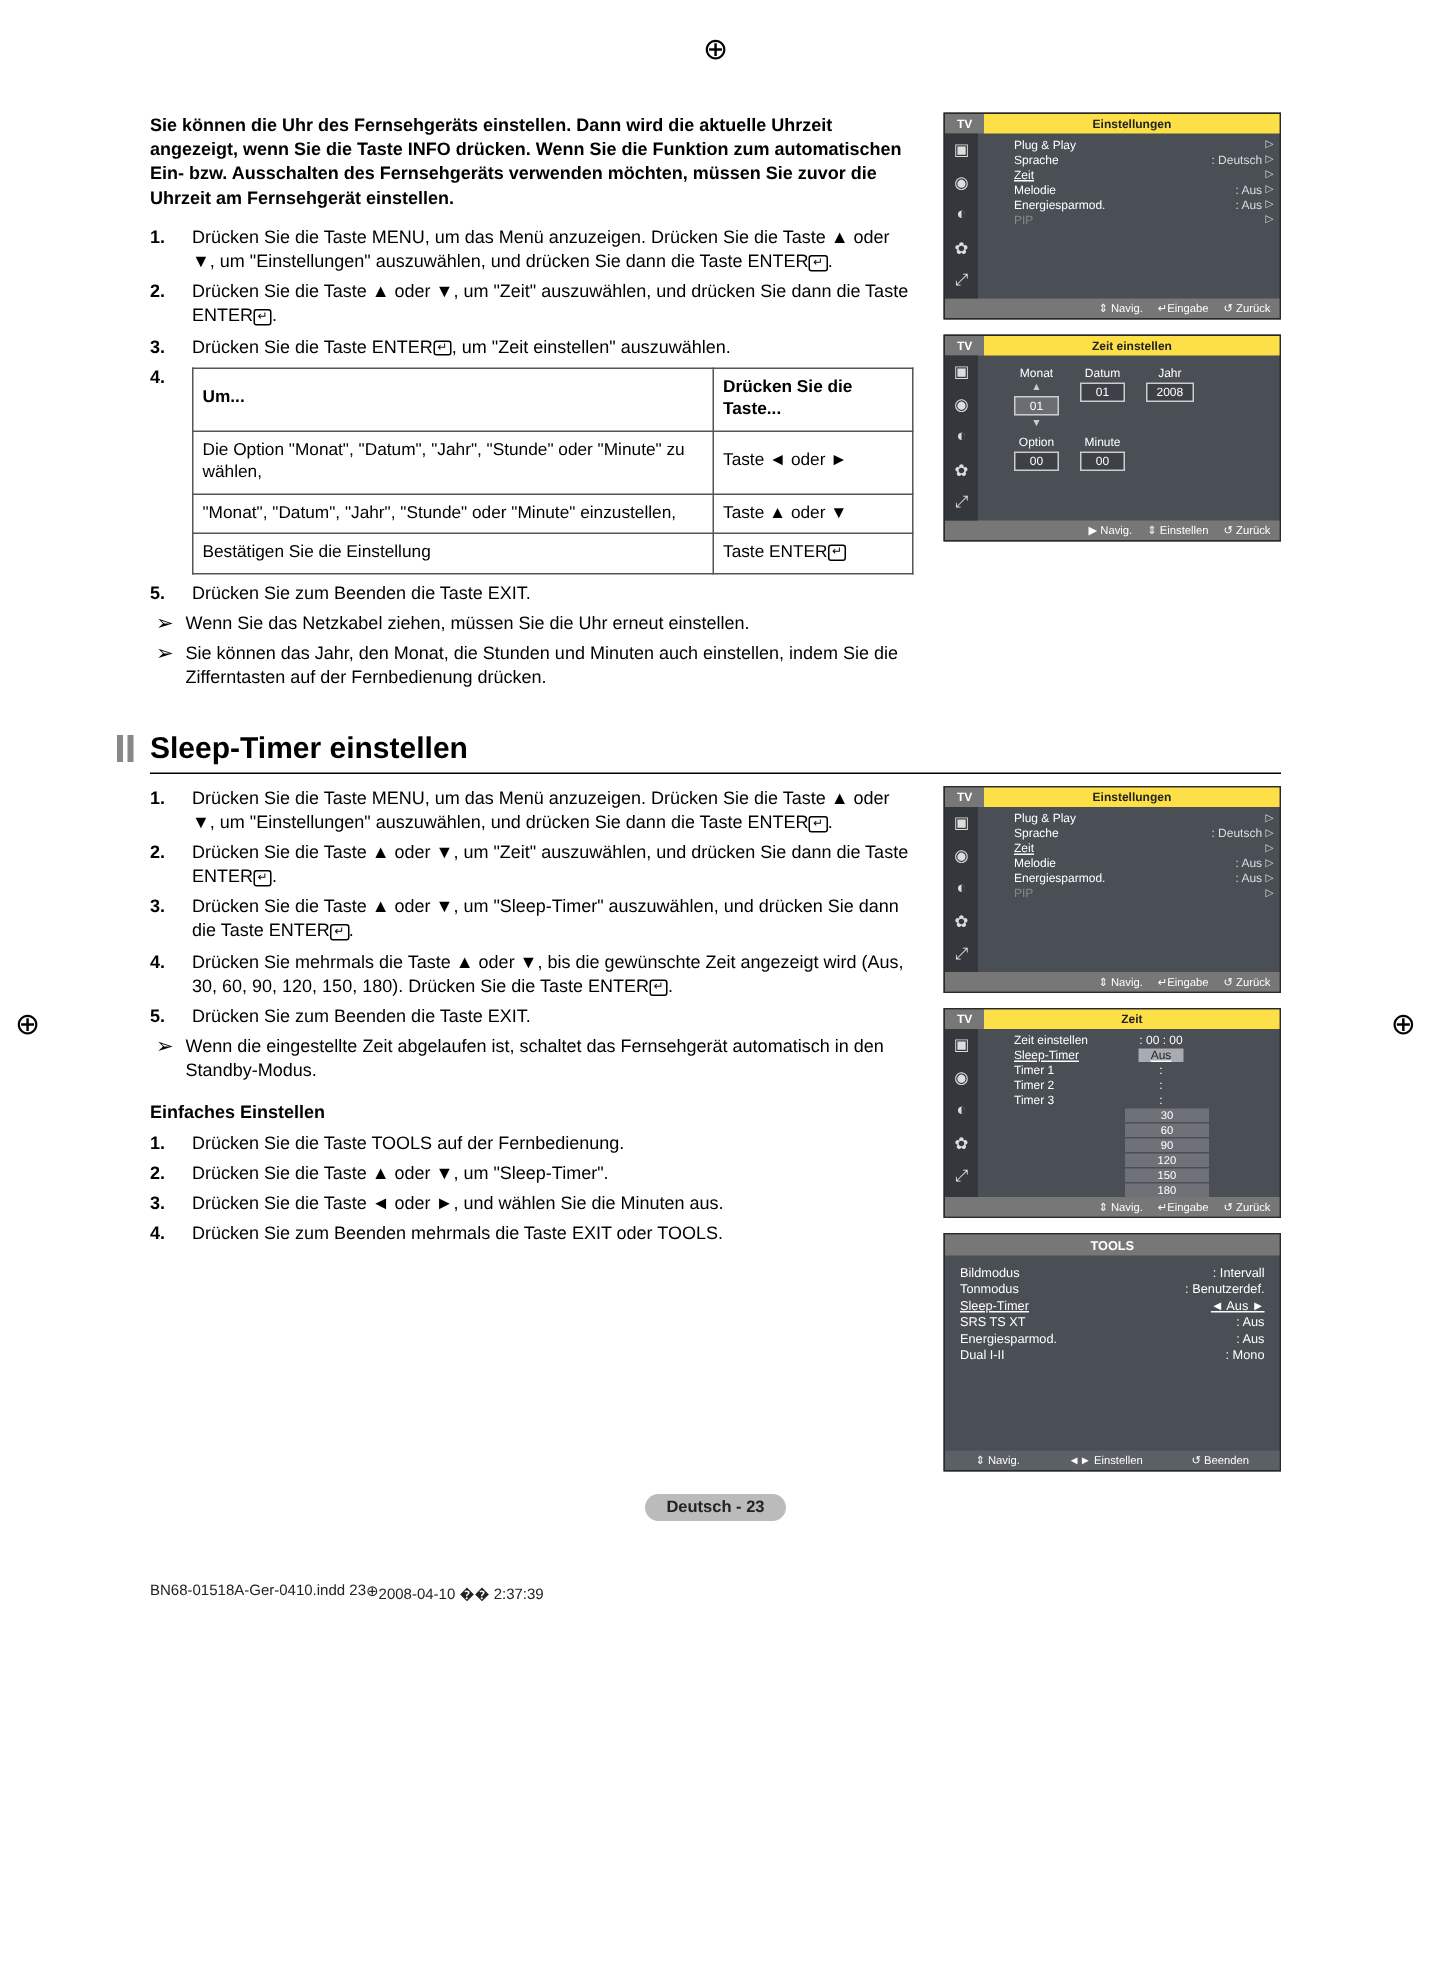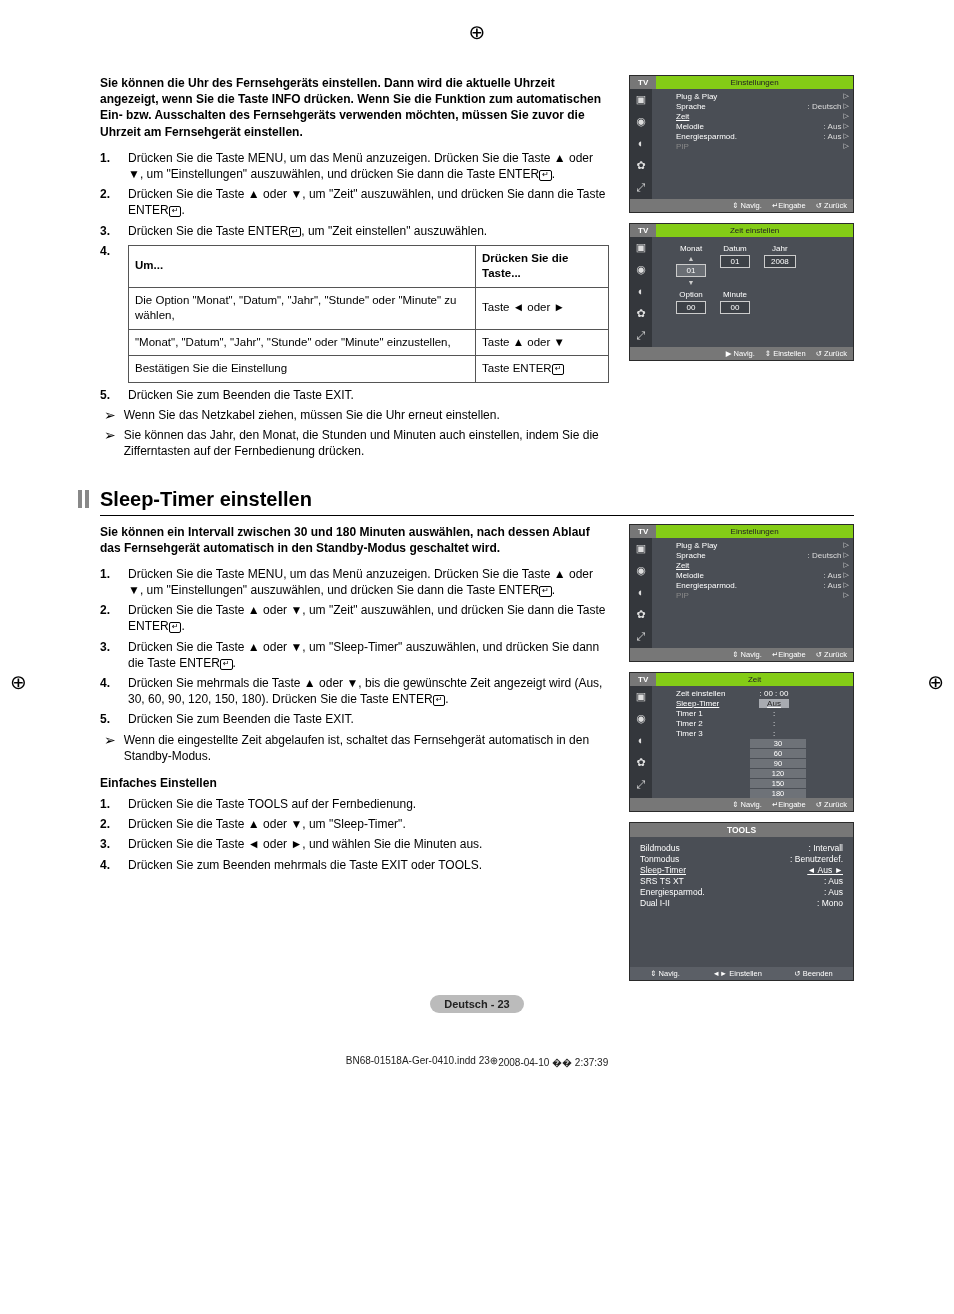--- a/index.html
+++ b/index.html
@@ -31,21 +31,21 @@
   table.inner { width: 100%; border-collapse: collapse; margin-top: 2px; }
   table.inner th, table.inner td { border: 1px solid #555; padding: 5px 6px; font-size: 11.5px; text-align: left; }
   table.inner th { font-weight: bold; }
 
   .subhead { font-weight: bold; margin: 12px 0 6px 0; }
 
   
   .osd { background: #4a4e55; color: #fff; font-size: 8px; margin-bottom: 10px; border: 1px solid #2a2a2a; }
   .osd .titlebar { display: flex; align-items: stretch; }
   .osd .tab-tv { background: #777; color: #fff; padding: 2px 8px; font-weight: bold; font-size: 8px; }
-  .osd .tab-main { flex: 1; background: #84cc16; color: #222; text-align: center; padding: 2px; font-weight: normal; font-size: 8px; }
+  .osd .tab-main { flex: 1; background: #fde047; color: #222; text-align: center; padding: 2px; font-weight: bold; font-size: 8px; }
   .osd .content { display: flex; }
   .osd .iconcol { width: 22px; background: #34373c; display: flex; flex-direction: column; align-items: center; padding: 4px 0; gap: 8px; }
   .osd .iconcol span { color: #ddd; font-size: 11px; height: 14px; }
   .osd .maincol { flex: 1; padding: 3px 4px 0 24px; position: relative; min-height: 110px; }
   .osd .footer { background: #777; color: #fff; font-size: 7.5px; display: flex; justify-content: flex-end; gap: 10px; padding: 2px 6px; }
   .osd .row { display: flex; justify-content: space-between; align-items: center; margin-bottom: 1px; }
   .osd .row .k { }
   .osd .row .v { color: #ddd; }
   .osd .row.hl .k, .osd .row.hl .v { text-decoration: underline; }
   .osd .dim { color: #888; }
@@ -68,21 +68,21 @@
   .tools { background:#4a4e55; color:#fff; font-size:8.5px; border:1px solid #2a2a2a; }
   .tools .hdr { text-align:center; background:#777; padding:2px; font-weight:bold; font-size:8.5px; }
   .tools .tbody { padding:6px 10px 4px 10px; min-height:130px; }
   .tools .trow { display:flex; justify-content:space-between; margin-bottom:1px; }
   .tools .trow.hl { text-decoration: underline; }
   .tools .tfoot { background:#5b5f66; display:flex; justify-content:space-around; font-size:7.5px; padding:2px 4px; }
 
   .page-num { text-align:center; margin-top: 16px; }
   .page-num span { background:#bbb; color:#222; border-radius:10px; padding:3px 14px; font-size:11px; font-weight:bold; }
 
-  .footer-line { display:flex; justify-content:center; font-size:10px; margin-top:44px; color:#222; }
+  .footer-line { display:flex; justify-content:flex-start; font-size:10px; margin-top:44px; color:#222; }
 
   .enter-ico { display:inline-block; border:1px solid #000; border-radius:2px; font-size:8px; padding:0 2px; line-height:1.1; vertical-align:1px; }
 </style>
 </head>
 <body>
 
 <span class="regmark top">⊕</span>
 <span class="regmark left">⊕</span>
 <span class="regmark right">⊕</span>
 
@@ -243,21 +243,20 @@
   <div class="h1-wrap">
     <div class="h1-bars">
         <div class="h1-bar"></div>
         <div class="h1-bar"></div>
       </div>
     <h1>Sleep-Timer einstellen</h1>
   </div>
 
   <div class="section">
     <div class="col-text">
-      <p class="intro">Sie können ein Intervall zwischen 30 und 180 Minuten auswählen, nach dessen Ablauf das Fernsehgerät automatisch in den Standby-Modus geschaltet wird.</p>
       <ol class="steps">
         <li>
             <div class="body">Drücken Sie die Taste <span class="b">MENU</span>, um das Menü anzuzeigen. Drücken Sie die Taste ▲ oder ▼, um "Einstellungen" auszuwählen, und drücken Sie dann die Taste <span class="b">ENTER</span><span class="enter-ico">↵</span>.</div>
           </li>
         <li>
             <div class="body">Drücken Sie die Taste ▲ oder ▼, um "Zeit" auszuwählen, und drücken Sie dann die Taste <span class="b">ENTER</span><span class="enter-ico">↵</span>.</div>
           </li>
         <li>
             <div class="body">Drücken Sie die Taste ▲ oder ▼, um "Sleep-Timer" auszuwählen, und drücken Sie dann die Taste <span class="b">ENTER</span><span class="enter-ico">↵</span>.</div>
           </li>

